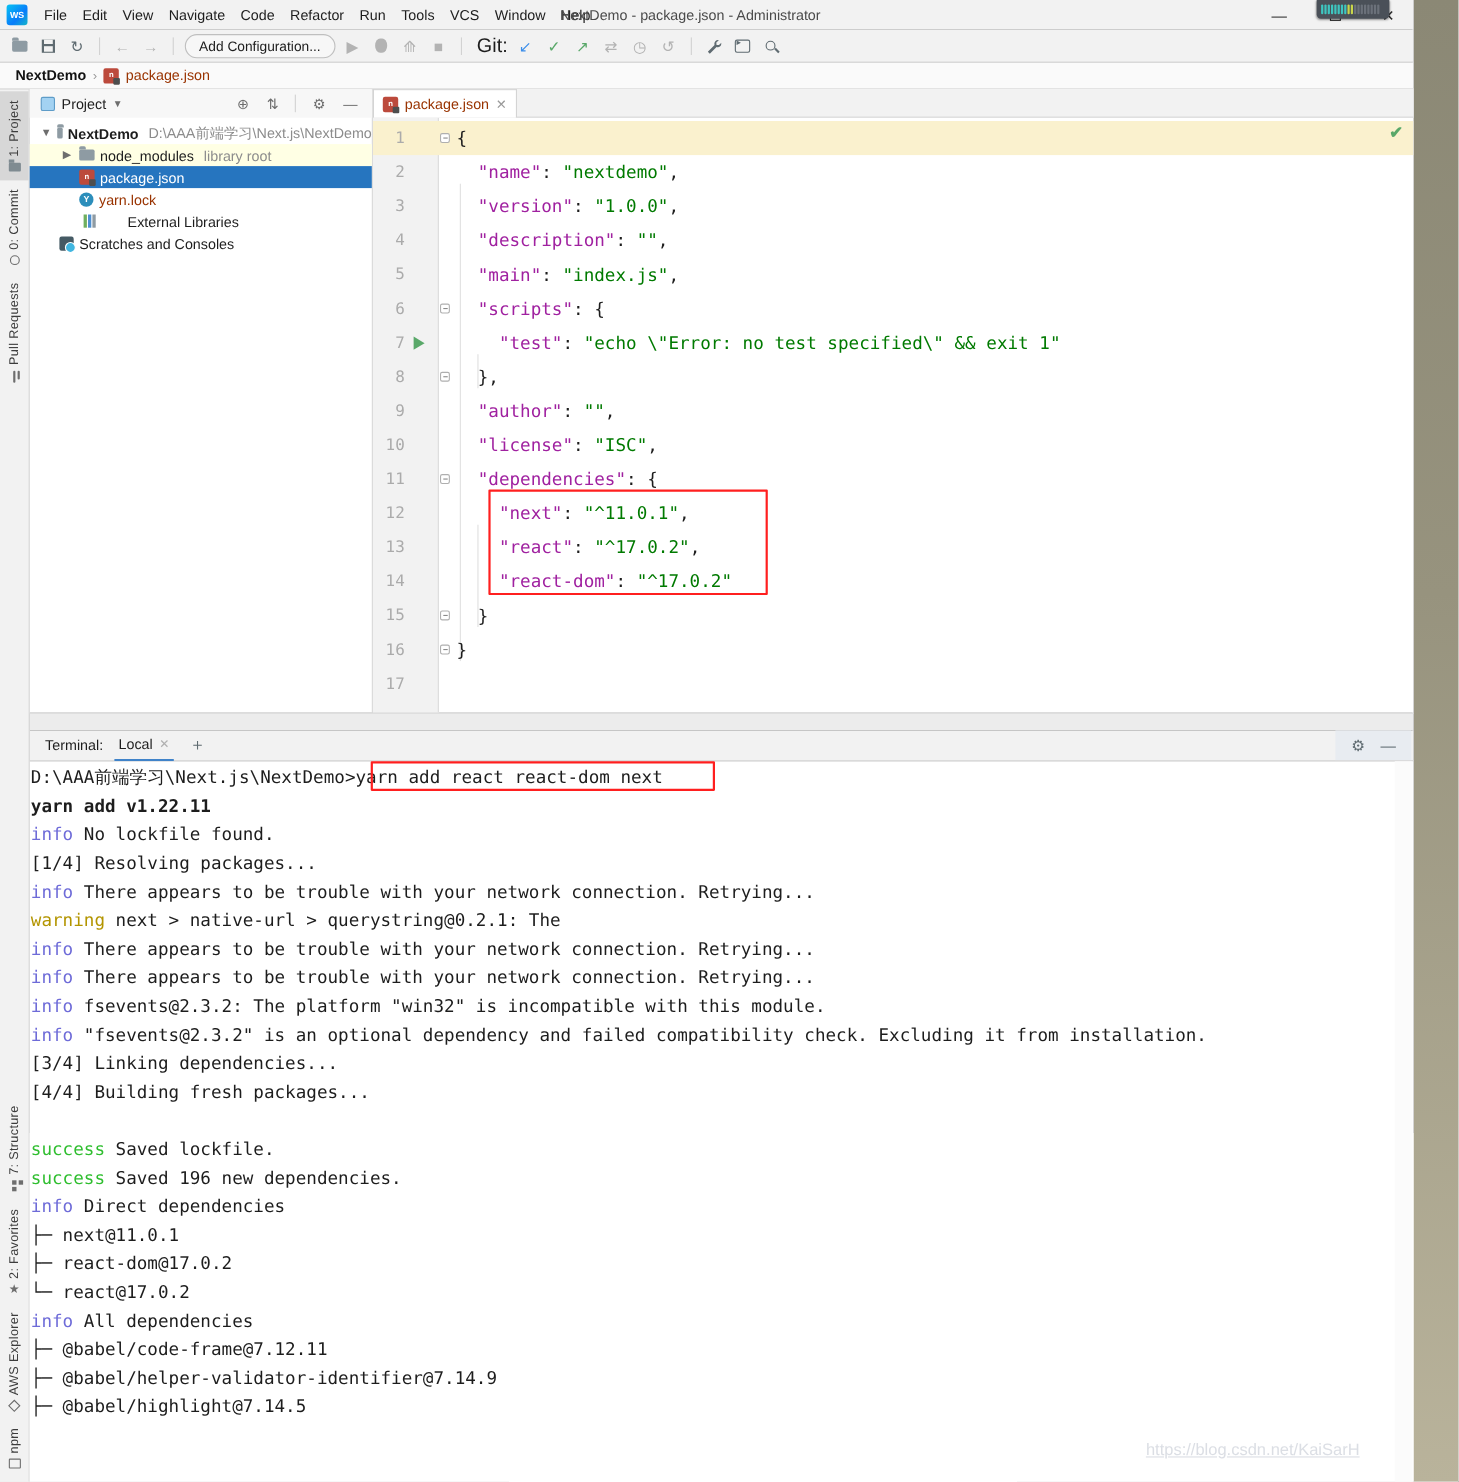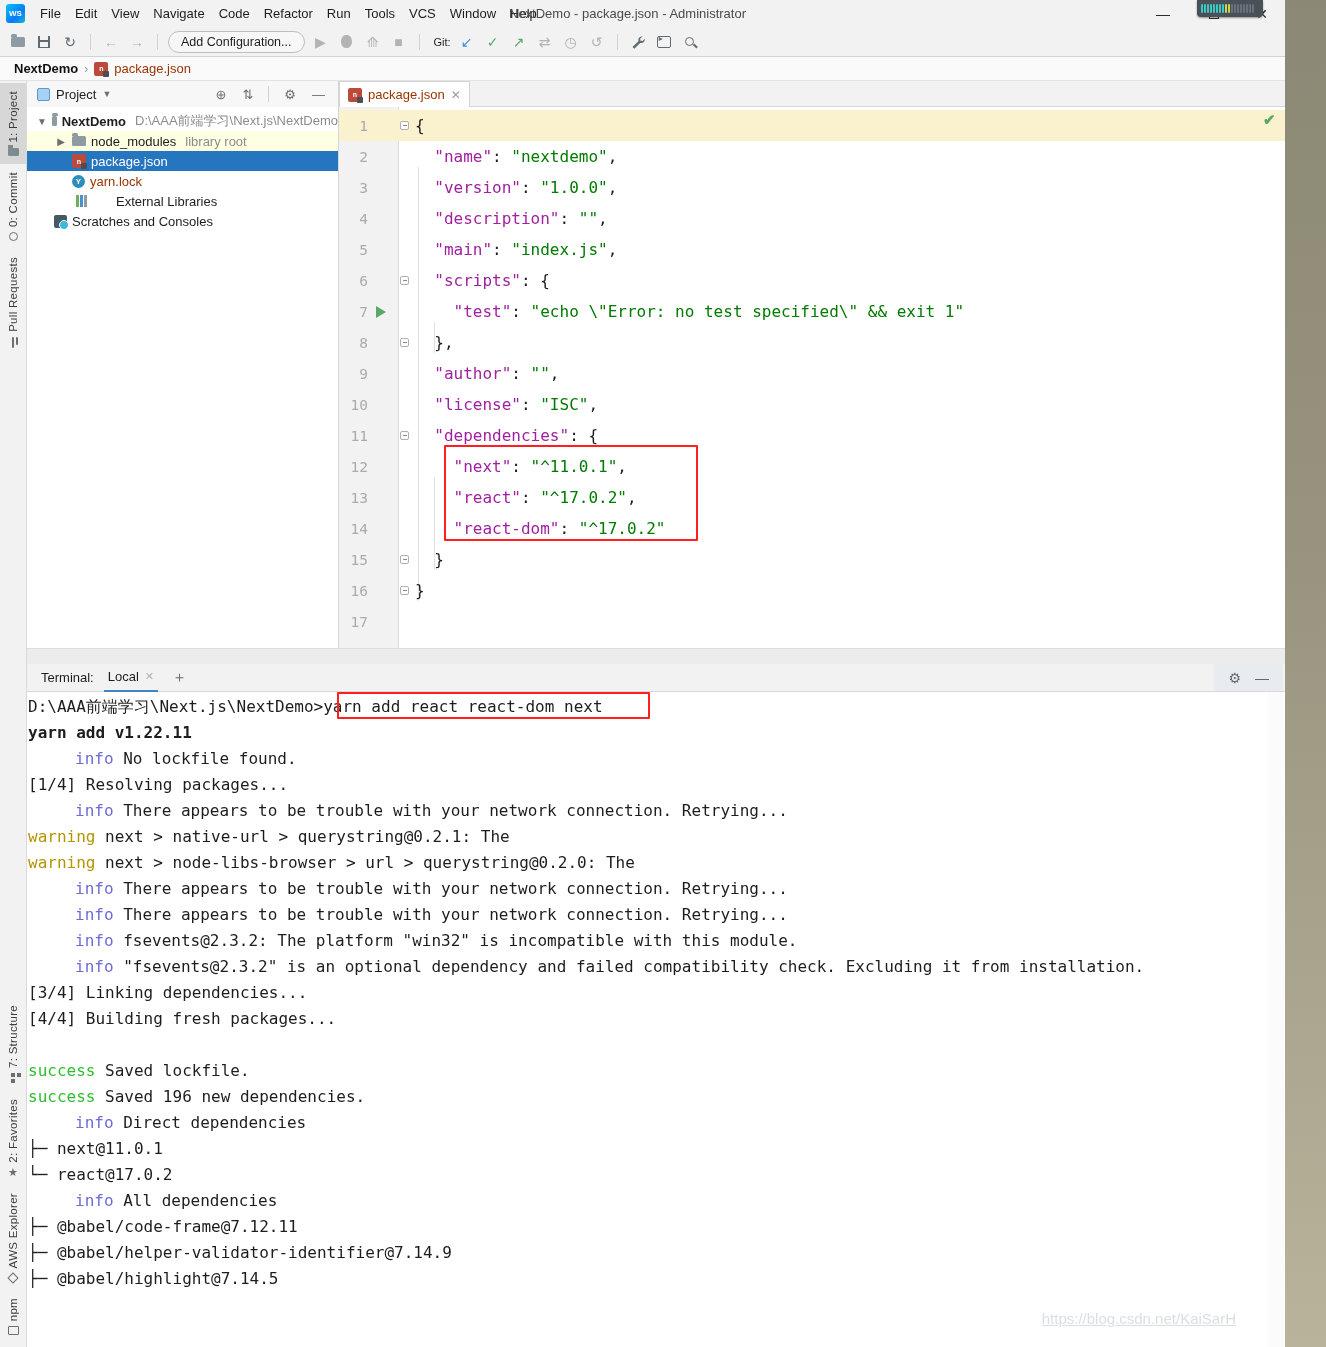--- a/index.html
+++ b/index.html
@@ -34,21 +34,21 @@
 
   
   #toolbar { left:0; top:27px; width:1285px; height:30px; background:#F2F2F2; border-bottom:1px solid #D2D2D2;
     display:flex; align-items:center; padding-left:8px; gap:6px; }
   .tb-ic { width:20px; height:20px; display:flex; align-items:center; justify-content:center;
     font-size:14px; color:#5f6b71; }
   .tb-sep { width:1px; height:16px; background:#D2D2D2; margin:0 4px; }
   .dim { color:#B3B3B3; }
   #add-config { height:22px; border:1px solid #BFBFBF; border-radius:11px; background:#F7F7F7;
     font-size:12.5px; color:#1d1d1d; padding:0 12px; display:flex; align-items:center; }
-  #git-label { font-size:11px; color:#1d1d1d; margin-left:4px; }
+  #git-label { font-size:18px; color:#1d1d1d; margin-left:4px; }
   .blue { color:#3B8EEA; } .green { color:#59A869; }
   
   .i-folder { width:14px; height:10px; background:#8E9BA3; border-radius:1.5px; position:relative; }
   .i-folder::before { content:""; position:absolute; top:-3px; left:0; width:6px; height:3px; background:#8E9BA3; border-radius:1.5px 1.5px 0 0; }
   .i-save { width:12px; height:12px; background:#5f6b71; position:relative; }
   .i-save::before { content:""; position:absolute; left:2px; top:0; width:8px; height:4px; background:#F2F2F2; }
   .i-save::after { content:""; position:absolute; left:2px; bottom:1px; width:8px; height:5px; background:#F2F2F2; }
   .i-bug { width:11px; height:13px; background:#B3B3B3; border-radius:50% / 60%; position:relative; }
   .i-wrench { width:14px; height:14px; }
   .i-term { width:14px; height:12px; border:1.4px solid #5f6b71; border-radius:2px; position:relative; }
@@ -140,21 +140,21 @@
   #term-tab { display:flex; align-items:center; gap:6px; height:28px; border-bottom:2px solid #4083C9; padding:0 4px; }
   #term-tab .t-x { color:#B0B0B0; font-size:11px; }
   #term-plus { font-size:15px; color:#5f6b71; margin-left:4px; }
   #term-actions { position:absolute; right:2px; top:0; height:27px; display:flex; align-items:center; gap:14px;
     padding:0 14px; background:#E8ECF1; }
   #term-actions span { color:#5f6b71; font-size:14px; }
   #terminal { left:27px; top:692px; width:1258px; height:655px; background:#fff;
     font-family:"DejaVu Sans Mono", monospace; font-size:16px; color:#1d1d1d; padding-top:2px; }
   .tline { height:26px; line-height:26px; white-space:pre; padding-left:1px; }
   .tline.bold { font-weight:bold; }
-  .pfx-info { color:var(--c-info);padding-left:47px; } .pfx-warning { color:var(--c-warn); } .pfx-success { color:var(--c-succ); }
+  .pfx-info { color:var(--c-info); } .pfx-warning { color:var(--c-warn); } .pfx-success { color:var(--c-succ); }
   #term-scroll { left:1268px; top:692px; width:16px; height:655px; background:#FBFBFB; }
 
   
   .redbox { border:2.4px solid var(--c-red); border-radius:1px; pointer-events:none; }
   #redbox-deps { left:444px; top:445px; width:254px; height:96px; }
   #redbox-cmd { left:337px; top:692px; width:313px; height:27px; }
 
   #watermark { right:48px; top:1310px; font-size:15px; color:rgba(190,195,205,.55);text-decoration:underline; }
 </style>
 </head>
@@ -475,32 +475,32 @@
       </span>
     </div>
     <div id="terminal" class="abs">
       <div class="tline"><span>D:\AAA前端学习\Next.js\NextDemo</span><span>&gt;yarn add react react-dom next</span></div>
       <div id="term-lines">
           <div class="tline bold">yarn add v1.22.11</div>
           <div class="tline"><span class="pfx-info">info</span> No lockfile found.</div>
           <div class="tline">[1/4] Resolving packages...</div>
           <div class="tline"><span class="pfx-info">info</span> There appears to be trouble with your network connection. Retrying...</div>
           <div class="tline"><span class="pfx-warning">warning</span> next &gt; native-url &gt; querystring@0.2.1: The</div>
-          <div class="tline"><span class="pfx-warning">warning</span> next &gt; node-libs-browser &gt; url &gt; querystring@0.2.0: The</div>
           <div class="tline"><span class="pfx-info">info</span> There appears to be trouble with your network connection. Retrying...</div>
           <div class="tline"><span class="pfx-info">info</span> There appears to be trouble with your network connection. Retrying...</div>
           <div class="tline"><span class="pfx-info">info</span> fsevents@2.3.2: The platform "win32" is incompatible with this module.</div>
           <div class="tline"><span class="pfx-info">info</span> "fsevents@2.3.2" is an optional dependency and failed compatibility check. Excluding it from installation.</div>
           <div class="tline">[3/4] Linking dependencies...</div>
           <div class="tline">[4/4] Building fresh packages...</div>
           <div class="tline">&nbsp;</div>
           <div class="tline"><span class="pfx-success">success</span> Saved lockfile.</div>
           <div class="tline"><span class="pfx-success">success</span> Saved 196 new dependencies.</div>
           <div class="tline"><span class="pfx-info">info</span> Direct dependencies</div>
           <div class="tline">├─ next@11.0.1</div>
+          <div class="tline">├─ react-dom@17.0.2</div>
           <div class="tline">└─ react@17.0.2</div>
           <div class="tline"><span class="pfx-info">info</span> All dependencies</div>
           <div class="tline">├─ @babel/code-frame@7.12.11</div>
           <div class="tline">├─ @babel/helper-validator-identifier@7.14.9</div>
           <div class="tline">├─ @babel/highlight@7.14.5</div>
         </div>
     </div>
     <div id="term-scroll" class="abs"></div>
 
     <div id="redbox-deps" class="redbox abs"></div>

